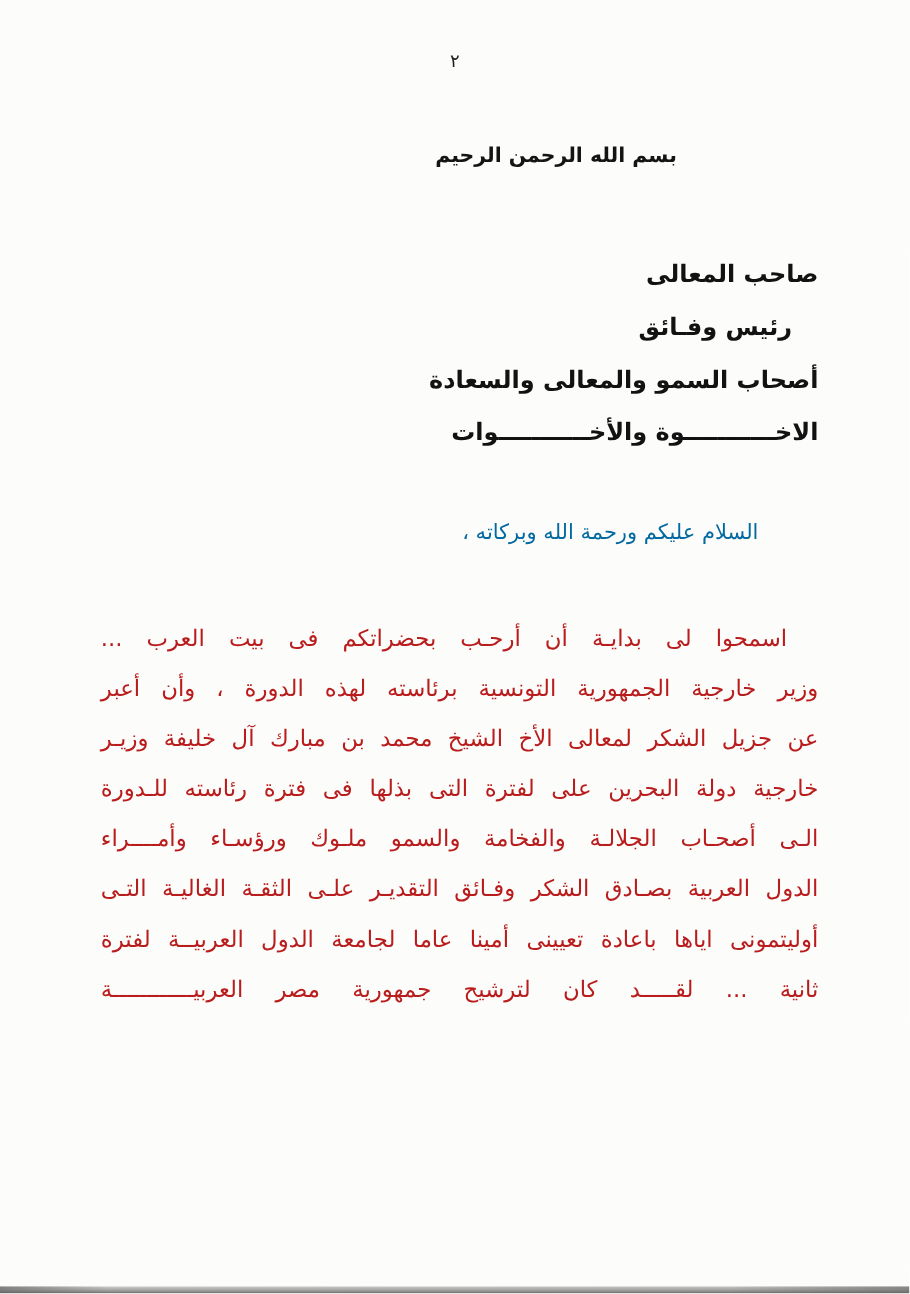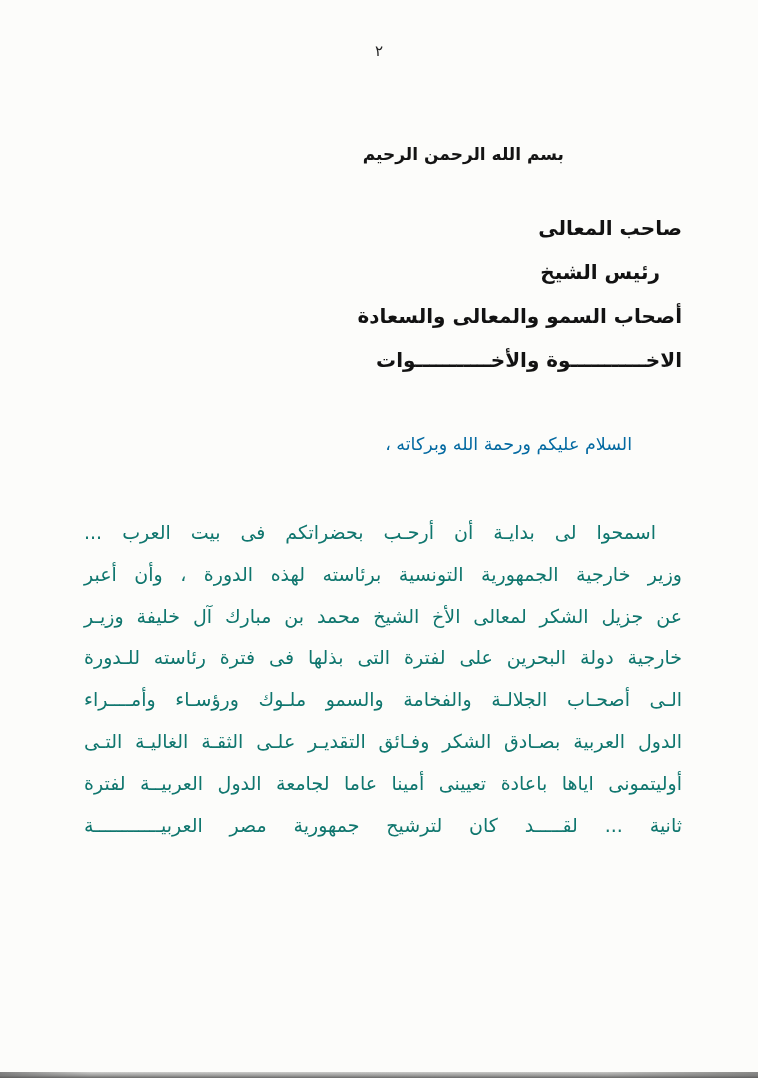--- a/index.html
+++ b/index.html
@@ -25,21 +25,21 @@
     top: 42px;
     left: 0;
     right: 0;
     text-align: center;
     font-size: 15px;
     color: #222;
   }
 
   .bismillah {
     position: absolute;
-    top: 144px;
+    top: 120px;
     right: 194px;
     font-size: 17px;
     font-weight: 700;
     letter-spacing: 0.5px;
     color: #141414;
     margin-left: 44px;
   }
 
   .addressees {
     position: absolute;
@@ -65,21 +65,21 @@
     color: #0369a1;
   }
 
   .body-text {
     position: absolute;
     top: 512px;
     right: 76px;
     left: 84px;
     font-size: 19px;
     line-height: 41.8px;
-    color: #0f766e;
+    color: #b91c1c;
   }
 
   .bline {
     text-align: justify;
     text-align-last: justify;
     -moz-text-align-last: justify;
   }
 
   .bline.first-line {
     padding-right: 26px;
@@ -101,21 +101,21 @@
 <body>
 
 <div class="page">
 
   <div class="page-number">٢</div>
 
   <div class="bismillah">بسم الله الرحمن الرحيم</div>
 
   <div class="addressees">
     <div class="addr">صاحب المعالى</div>
-    <div class="addr addr-indent">رئيس الشيخ</div>
+    <div class="addr addr-indent">رئيس وفـائق</div>
     <div class="addr">أصحاب السمو  والمعالى والسعادة</div>
     <div class="addr">الاخـــــــــــوة والأخـــــــــــوات</div>
   </div>
 
   <div class="greeting">السلام عليكم ورحمة الله وبركاته ،</div>
 
   <div class="body-text">
     <div class="bline first-line">اسمحوا لى  بدايـة أن أرحـب بحضراتكم فى بيت العرب ...</div>
     <div class="bline">وزير خارجية الجمهورية التونسية برئاسته لهذه الدورة ،  وأن  أعبر</div>
     <div class="bline">عن جزيل الشكر لمعالى الأخ الشيخ محمد بن مبارك آل خليفة وزيـر</div>

